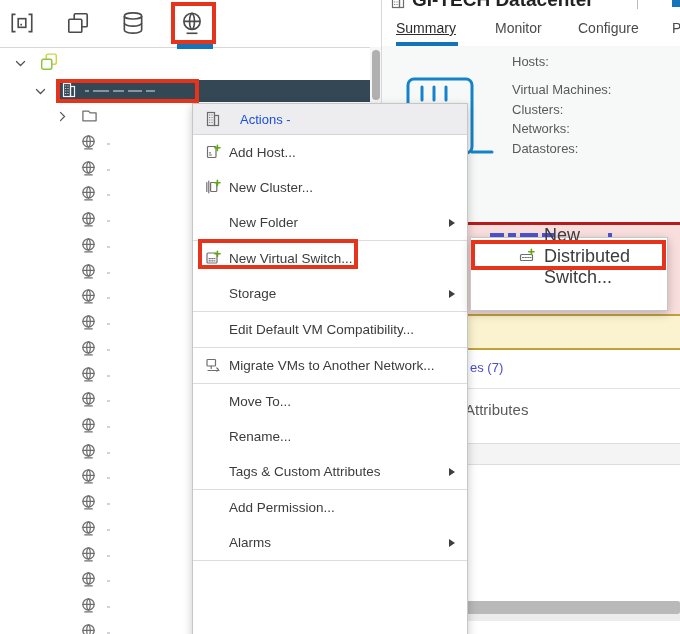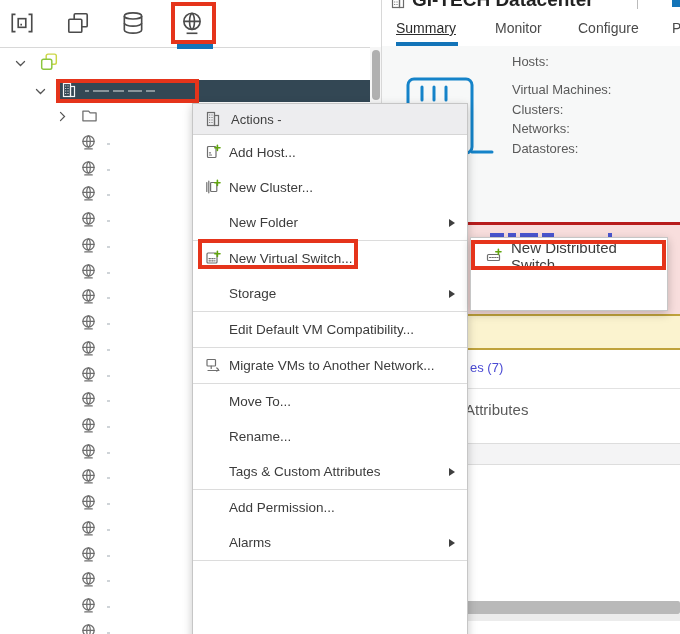--- a/index.html
+++ b/index.html
@@ -41,34 +41,34 @@
   .r-hline{position:absolute;left:0;top:388px;width:298px;height:1px;background:#e2e2e2;}
   .ca-title{position:absolute;left:28px;top:401px;font-size:15px;color:#5a5a5a;white-space:nowrap;}
   .gray-band{position:absolute;left:0;top:443px;width:298px;height:20px;background:#f4f4f5;border-top:1px solid #ddd;border-bottom:1px solid #ddd;}
   .hscroll-thumb{position:absolute;left:40px;top:601px;width:258px;height:13px;background:#b9b9b9;border-radius:2px;}
   .hscroll-track{position:absolute;left:0;top:614px;width:298px;height:7px;background:#ececec;}
 
   
   .menu{position:absolute;left:192px;top:103px;width:276px;height:560px;background:#fff;
         border:1px solid #c6c6c6;box-shadow:0 3px 9px rgba(0,0,0,.22);z-index:10;box-sizing:border-box;}
   .menu-header{height:30px;background:#ededef;border-bottom:1px solid #d6d6d6;display:flex;align-items:center;
-               padding-left:12px;gap:10px;font-size:13px;color:#404040;}
+               padding-left:12px;gap:19px;font-size:13px;color:#1d4ed8;}
   .menu-item{position:relative;height:35px;display:flex;align-items:center;padding:0 12px 0 36px;
              font-size:13.5px;color:#3c3c3c;cursor:pointer;box-sizing:border-box;}
   .menu-item.hover{background:#e9e9ea;}
   .mi-icon{position:absolute;left:12px;top:9px;width:16px;height:16px;}
   .mi-arrow{margin-left:auto;width:0;height:0;border-left:6px solid #3f3f3f;
             border-top:4.5px solid transparent;border-bottom:4.5px solid transparent;}
   .menu-sep{height:1px;background:#dcdcdc;}
 
   
   .submenu{position:absolute;left:470px;top:237px;width:198px;height:74px;background:#fff;
            border:1px solid #c6c6c6;box-shadow:0 3px 9px rgba(0,0,0,.22);z-index:11;box-sizing:border-box;}
   .sub-item{position:relative;height:36px;display:flex;align-items:center;padding:0 8px 0 40px;
-            font-size:15px;color:#3c3c3c;cursor:pointer;box-sizing:border-box;}
+            font-size:18px;color:#3c3c3c;cursor:pointer;box-sizing:border-box;margin-left:33px;}
   .sub-item .mi-icon{left:15px;top:10px;}
 
   
   .redbox{position:absolute;border:4px solid #e5341b;z-index:20;pointer-events:none;box-sizing:border-box;}
 </style>
 </head>
 <body>
 
 <div class="stage">
 

